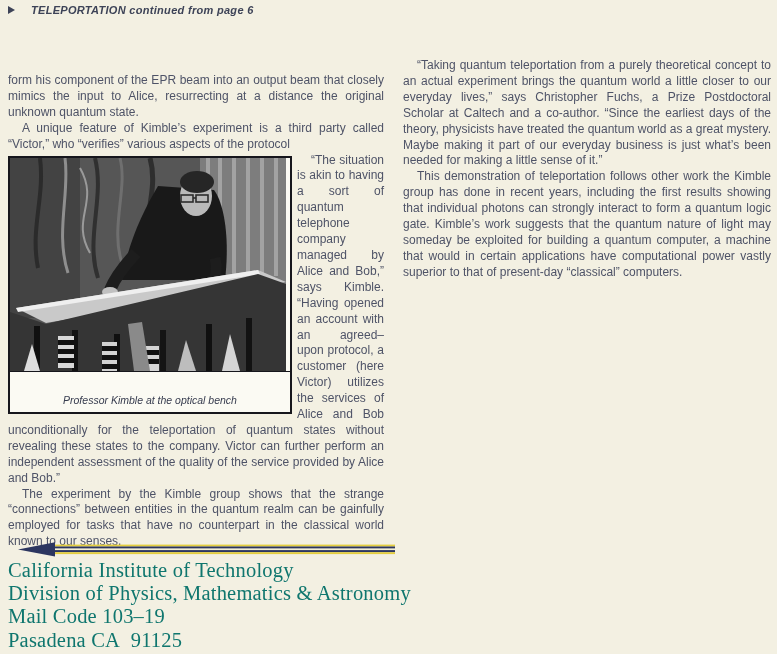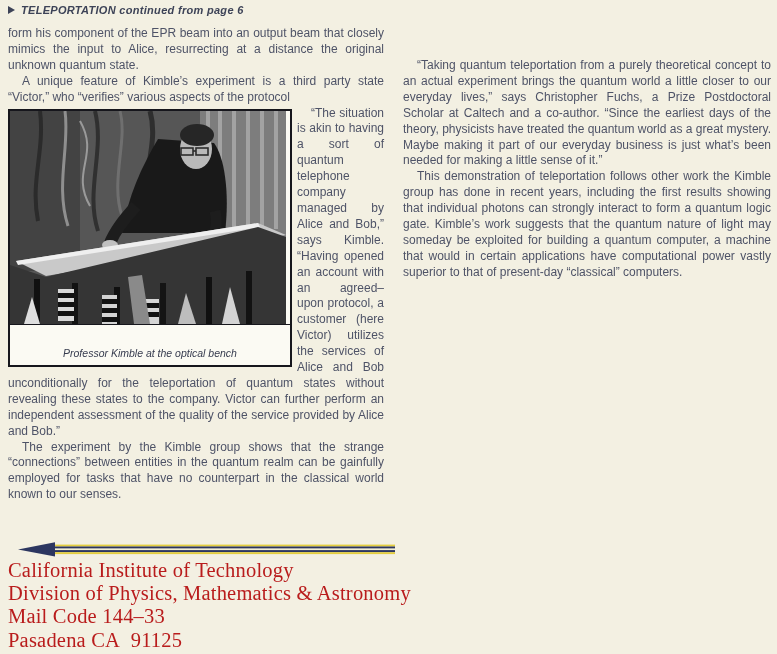--- a/index.html
+++ b/index.html
@@ -7,34 +7,34 @@
     position:relative;
     width:777px;height:654px;
     background:#f3f0e2;
     overflow:hidden;
     font-family:"Liberation Sans", sans-serif;
     color:#4e5367;
   }
   
   .header{
     position:absolute;left:8px;top:4px;
-    display:flex;align-items:center;gap:6px;
+    display:flex;align-items:center;gap:16px;
     font-style:italic;font-weight:bold;
     font-size:11px;letter-spacing:.3px;
     color:#3d4357;
   }
   .tri{
     width:0;height:0;
     border-left:7px solid #3d4357;
     border-top:4.5px solid transparent;
     border-bottom:4.5px solid transparent;
   }
   
   .col{position:absolute;top:26px;}
-  .col-left{left:8px;width:376px;}
+  .col-left{left:8px;width:376px;margin-top:47px;}
   .col-right{left:403px;width:368px;margin-top:32px;}
   p.body{
     margin:0;
     text-align:justify;
     font-size:12px;line-height:15.9px;
     color:#4e5367;
   }
   p.body.indent{text-indent:14px;}
   
   .photo-fig{
@@ -58,38 +58,38 @@
     text-indent:0;
   }
   .end-mark{color:#5a5f72;font-size:11px;}
   
   .return-arrow{position:absolute;left:18px;top:541px;width:377px;height:18px;}
   
   .address{
     position:absolute;left:8px;top:559px;
     font-family:"Liberation Serif", serif;
     font-size:20.5px;line-height:23.2px;
-    color:#b91c1c;
+    color:#0f766e;
     letter-spacing:.2px;
   }
   .address div{white-space:pre-wrap;}
 </style>
 </head>
 <body>
 
 <div class="page">
 
   <div class="header">
     <span class="tri"></span>
     <span>TELEPORTATION continued from page 6</span>
   </div>
 
   <div class="col col-left">
     <p class="body"><span>form his component of the EPR beam into an output beam that closely mimics the input to Alice, resurrecting at a distance the original unknown quantum state.</span></p>
-    <p class="body indent"><span>A unique feature of Kimble’s experiment is a third party state “Victor,” who “verifies” various aspects of the protocol </span><span class="photo-fig">
+    <p class="body indent"><span>A unique feature of Kimble’s experiment is a third party called “Victor,” who “verifies” various aspects of the protocol </span><span class="photo-fig">
           <svg width="276" height="213" viewBox="0 0 276 213">
 
         <rect x="0" y="0" width="276" height="213" fill="#565656"></rect>
         <rect x="0" y="0" width="70" height="160" fill="#434343"></rect>
 
         <rect x="190" y="0" width="86" height="150" fill="#7d7d7d"></rect>
         <path d="M198,0 v140 M210,0 v138 M224,0 v130 M238,0 v126 M252,0 v122 M266,0 v118" stroke="#a3a3a3" stroke-width="4" fill="none"></path>
 
         <path d="M30,0 C35,40 20,70 28,110" stroke="#2b2b2b" stroke-width="4" fill="none"></path>
         <path d="M55,0 C60,35 45,75 58,115" stroke="#8f8f8f" stroke-width="3" fill="none"></path>
@@ -164,17 +164,17 @@
     <rect x="30" y="5.5" width="347" height="2.1" fill="#2c3660"></rect>
     <rect x="30" y="7.6" width="347" height="1.5" fill="#f4efd2"></rect>
     <rect x="30" y="9.1" width="347" height="2.1" fill="#2c3660"></rect>
     <rect x="30" y="11.2" width="347" height="1.9" fill="#e4ce3e"></rect>
     <polygon points="0,8.4 37,1.2 37,15.6" fill="#2c3660"></polygon>
   </svg>
 
   <div class="address">
     <div>California Institute of Technology</div>
     <div>Division of Physics, Mathematics &amp; Astronomy</div>
-    <div>Mail Code 144–33</div>
+    <div>Mail Code 103–19</div>
     <div>Pasadena CA&nbsp; 91125</div>
   </div>
 
 </div>
 
 </body></html>

